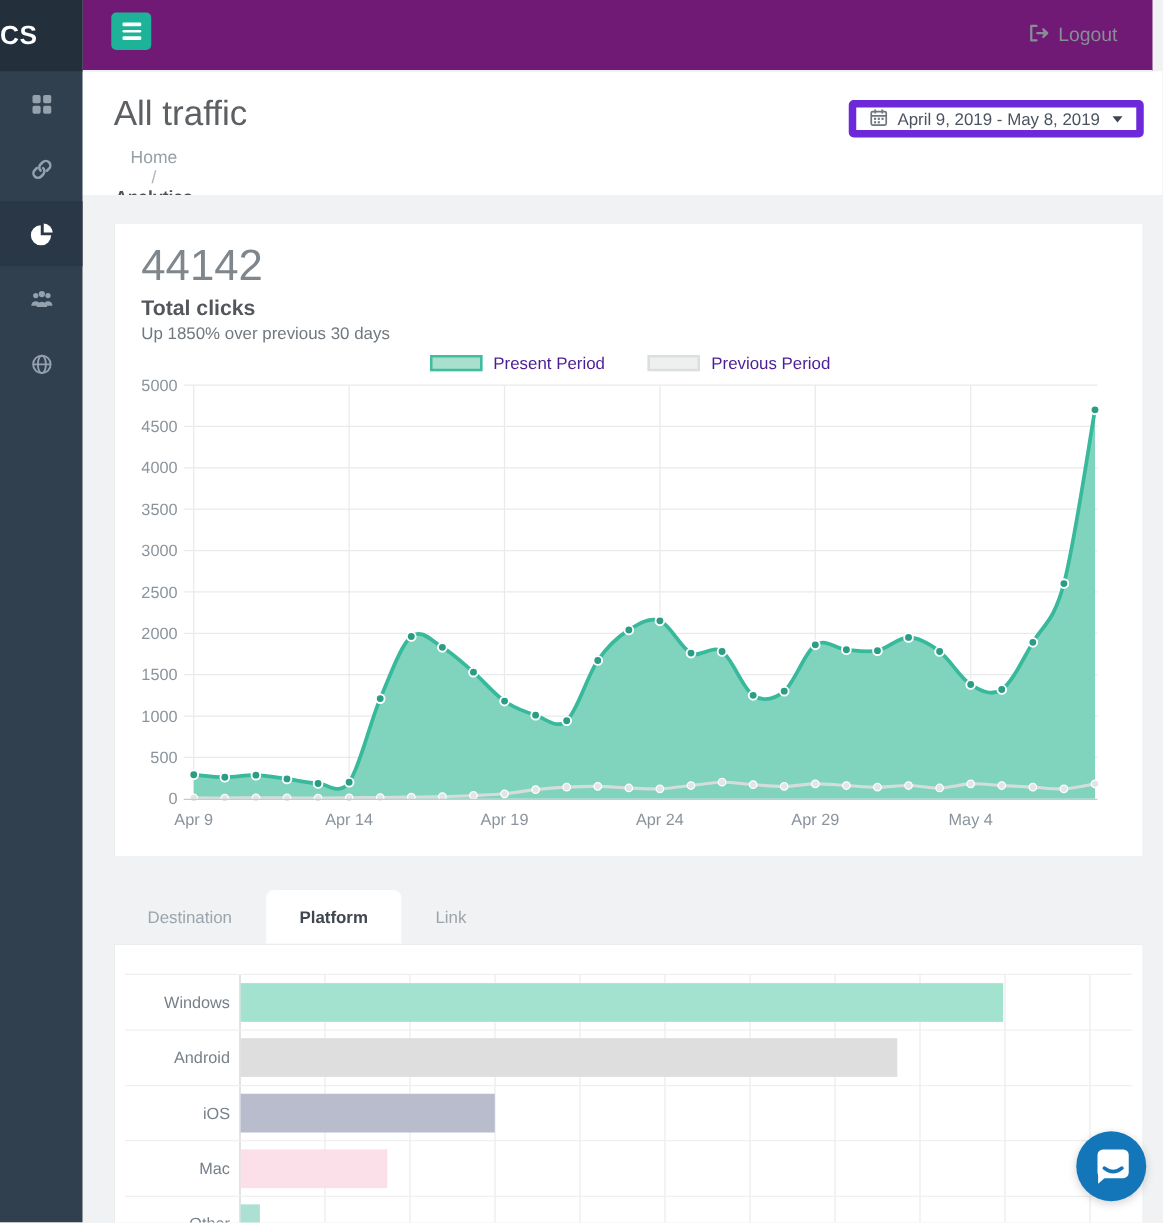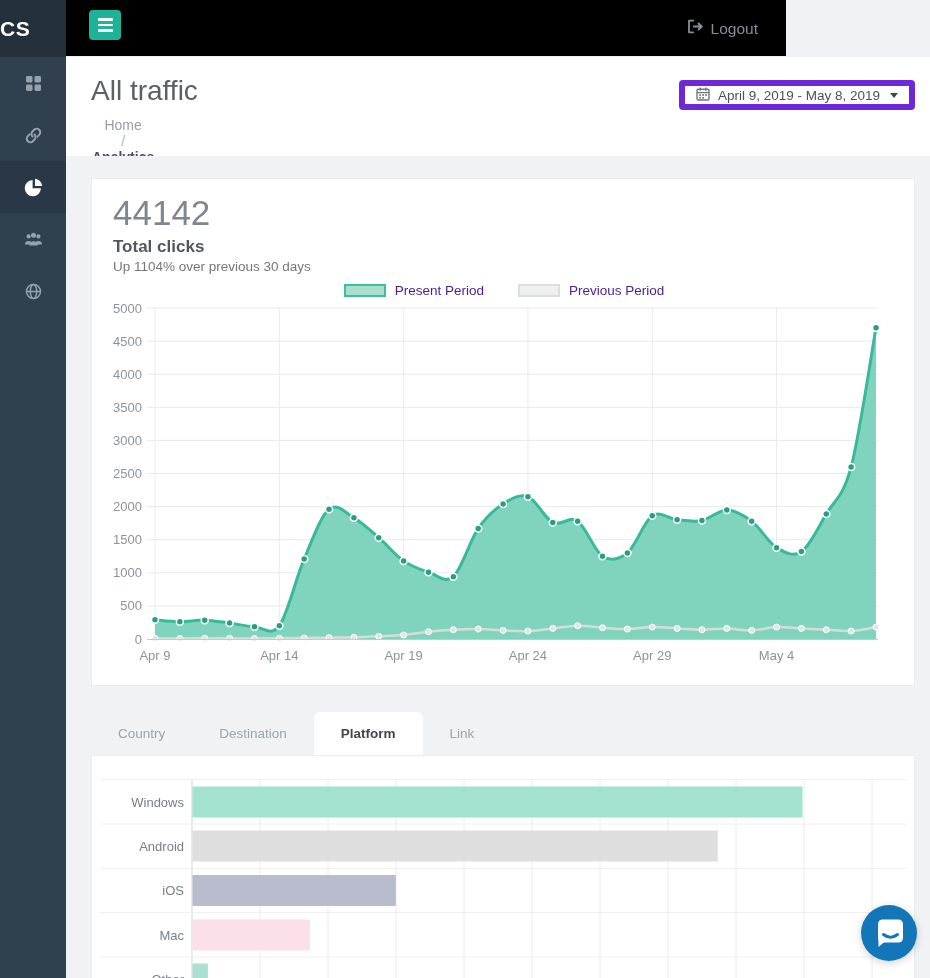--- a/index.html
+++ b/index.html
@@ -12,21 +12,21 @@
   .logo-band { height:57px; background:#242f3c; display:flex; align-items:center; }
   .logo-text { color:#ffffff; font-size:21px; font-weight:700; letter-spacing:.5px; }
   .side-item { width:66px; height:52px; display:flex; align-items:center; justify-content:center; cursor:pointer; }
   .side-item svg { display:block; }
   .side-item .ic { stroke:#95a2ae; fill:none; }
   .side-item .icf { fill:#95a2ae; stroke:none; }
   .side-item.active { background:#2a3746; }
   .side-item.active .icf { fill:#ffffff; }
 
   
-  .topbar { position:absolute; left:66px; top:0; width:720px; height:57px; background:#000000; border-bottom:1px solid #eceff1; }
+  .topbar { position:absolute; left:66px; top:0; width:856px; height:57px; background:#701a75; border-bottom:1px solid #eceff1; }
   .menu-btn { position:absolute; left:23px; top:10px; width:32px; height:30px; background:#1db398; border:none; border-radius:4px; cursor:pointer; display:flex; flex-direction:column; align-items:center; justify-content:center; gap:3px; }
   .menu-btn span { display:block; width:15px; height:2.5px; background:#ffffff; border-radius:1px; }
   .logout { position:absolute; right:28px; top:0; height:57px; display:flex; align-items:center; gap:8px; color:#868e96; font-size:15.5px; cursor:pointer; text-decoration:none; }
 
   
   .page-header { position:absolute; left:66px; top:57px; width:864px; height:99px; background:#ffffff; }
   .page-title { position:absolute; left:25px; top:18px; font-size:28px; font-weight:300; color:#5c6063; }
   .breadcrumb { position:absolute; left:26px; top:60px; font-size:14px; display:flex; align-items:center;flex-direction:column; }
   .breadcrumb .home { color:#95a0a5; text-decoration:none; cursor:pointer; }
   .breadcrumb .sep { color:#aeb6ba; }
@@ -173,21 +173,21 @@
       <span>April 9, 2019 - May 8, 2019</span>
       <span class="caret-down"></span>
     </button>
   </section>
 
   <main class="content">
 
     <section class="card card1">
       <div class="stat-value">44142</div>
       <div class="stat-label">Total clicks</div>
-      <div class="stat-sub">Up 1104% over previous 30 days</div>
+      <div class="stat-sub">Up 1850% over previous 30 days</div>
 
       <div class="legend">
         <div class="legend-item">
           <span class="swatch" id="swatch-present" style="background: rgb(169, 223, 205); border-color: rgb(64, 189, 159);"></span>
           <span>Present Period</span>
         </div>
         <div class="legend-item">
           <span class="swatch" id="swatch-previous" style="background: rgb(238, 240, 240); border-color: rgb(220, 223, 223);"></span>
           <span>Previous Period</span>
         </div>
@@ -288,21 +288,20 @@
           <circle cx="684.551724137931" cy="368.644" r="3.5" fill="#2a9d84" stroke="#ffffff" stroke-width="1.5"></circle>
           <circle cx="709.4137931034483" cy="372.616" r="3.5" fill="#2a9d84" stroke="#ffffff" stroke-width="1.5"></circle>
           <circle cx="734.2758620689655" cy="334.882" r="3.5" fill="#2a9d84" stroke="#ffffff" stroke-width="1.5"></circle>
           <circle cx="759.1379310344828" cy="287.88" r="3.5" fill="#2a9d84" stroke="#ffffff" stroke-width="1.5"></circle>
           <circle cx="784" cy="148.86" r="3.5" fill="#2a9d84" stroke="#ffffff" stroke-width="1.5"></circle>
           <line x1="55" y1="460.5" x2="786" y2="460.5" stroke="#c6cacd" stroke-width="1"></line>
         </svg>
     </section>
 
     <div class="tabs">
-      <div class="tab">Country</div>
       <div class="tab">Destination</div>
       <div class="tab active">Platform</div>
       <div class="tab">Link</div>
     </div>
 
     <section class="card card2">
       <svg id="bar-chart" class="bar-chart-svg" width="822" height="258">
           <line x1="100" y1="23.5" x2="100" y2="258" stroke="#cfd3d6" stroke-width="1"></line>
           <line x1="168" y1="23.5" x2="168" y2="258" stroke="#ececec" stroke-width="1"></line>
           <line x1="236" y1="23.5" x2="236" y2="258" stroke="#ececec" stroke-width="1"></line>

